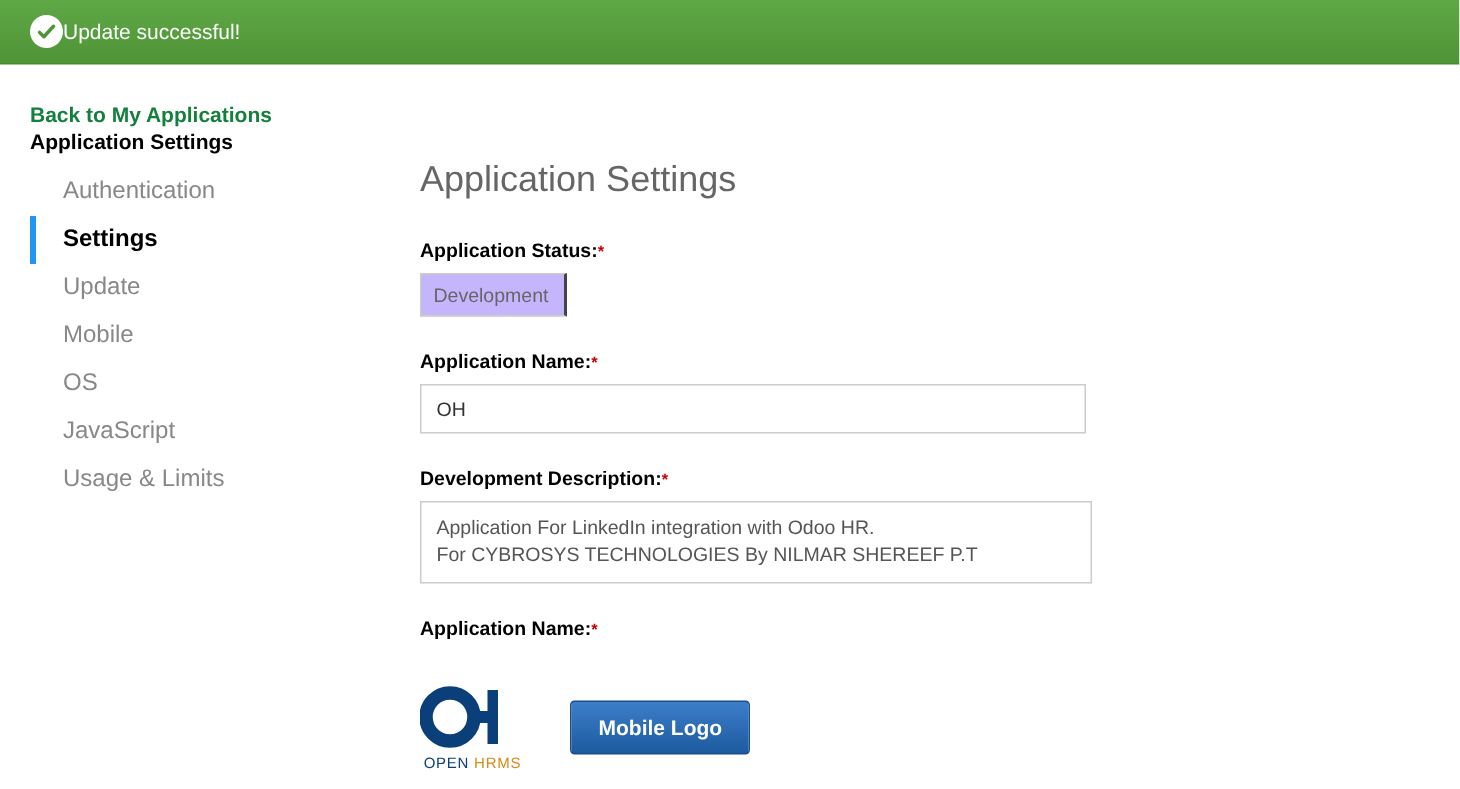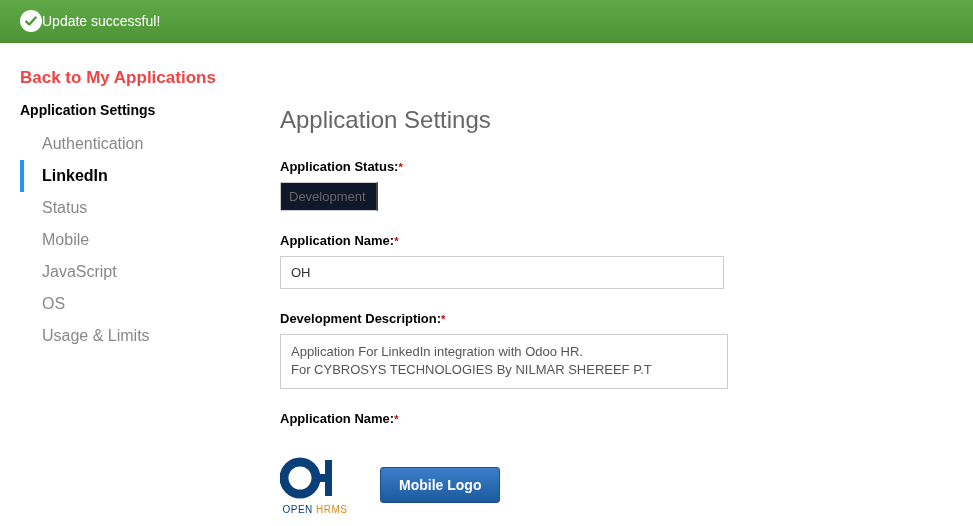--- a/index.html
+++ b/index.html
@@ -19,21 +19,21 @@
       background: #fff;
       border-radius: 50%;
       display: flex; align-items: center; justify-content: center;
     }
     .banner-icon svg { width: 14px; height: 14px; }
     .banner-text { font-size: 14px; }
 
     .layout { display: flex; padding: 25px 20px 40px; gap: 50px; }
 
     .sidebar { width: 210px; flex-shrink: 0; }
-    .back-link { color: #ef4444; text-decoration: none; font-size: 17px; font-weight: bold; display: block; margin-bottom: 14px; }
+    .back-link { color: #15803d; text-decoration: none; font-size: 14px; font-weight: bold; display: block; margin-bottom: 2px; }
     .sidebar-title { font-weight: bold; font-size: 14px; color: #000; margin-bottom: 10px; }
     .sidebar-item {
       padding: 7px 0 7px 18px;
       color: #888;
       cursor: pointer;
       border-left: 4px solid transparent;
       font-size: 16px;
     }
     .sidebar-item.active {
       color: #000;
@@ -43,21 +43,21 @@
 
     .main { flex: 1; max-width: 520px; padding-top: 38px; }
     .page-title { font-size: 24px; font-weight: 300; color: #666; margin-bottom: 25px; }
 
     .form-group { margin-bottom: 22px; }
     .form-label { font-weight: bold; font-size: 13px; color: #000; display: inline-block; margin-bottom: 8px; }
     .req { color: #c00; font-size: 11px; }
 
     .select-wrap {
       display: inline-block;
-      background: #0f172a;
+      background: #c4b5fd;
       border: 1px solid #ccc;
       border-right: 2px solid #444;
       padding: 6px 10px 6px 8px;
       color: #666;
       font-size: 13px;
     }
 
     .text-input {
       display: block;
       width: 444px;
@@ -108,25 +108,25 @@
       </svg>
   </span>
   <span class="banner-text">Update successful!</span>
 </div>
 
 <div class="layout">
   <aside class="sidebar">
     <a href="#" class="back-link">Back to My Applications</a>
     <div class="sidebar-title">Application Settings</div>
     <div class="sidebar-item"><span>Authentication</span></div>
-    <div class="sidebar-item active"><span>LinkedIn</span></div>
-    <div class="sidebar-item"><span>Status</span></div>
+    <div class="sidebar-item active"><span>Settings</span></div>
+    <div class="sidebar-item"><span>Update</span></div>
     <div class="sidebar-item"><span>Mobile</span></div>
+    <div class="sidebar-item"><span>OS</span></div>
     <div class="sidebar-item"><span>JavaScript</span></div>
-    <div class="sidebar-item"><span>OS</span></div>
     <div class="sidebar-item"><span>Usage &amp; Limits</span></div>
   </aside>
 
   <main class="main">
     <h1 class="page-title">Application Settings</h1>
 
     <div class="form-group">
       <label class="form-label"><span>Application Status:</span><span class="req">*</span></label><br>
       <div class="select-wrap"><span>Development</span></div>
     </div>

